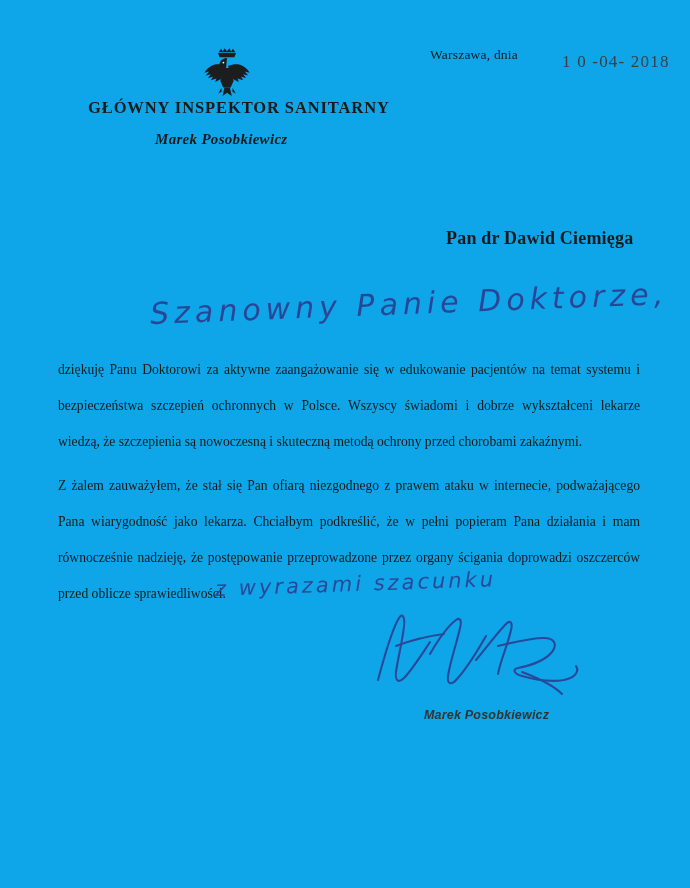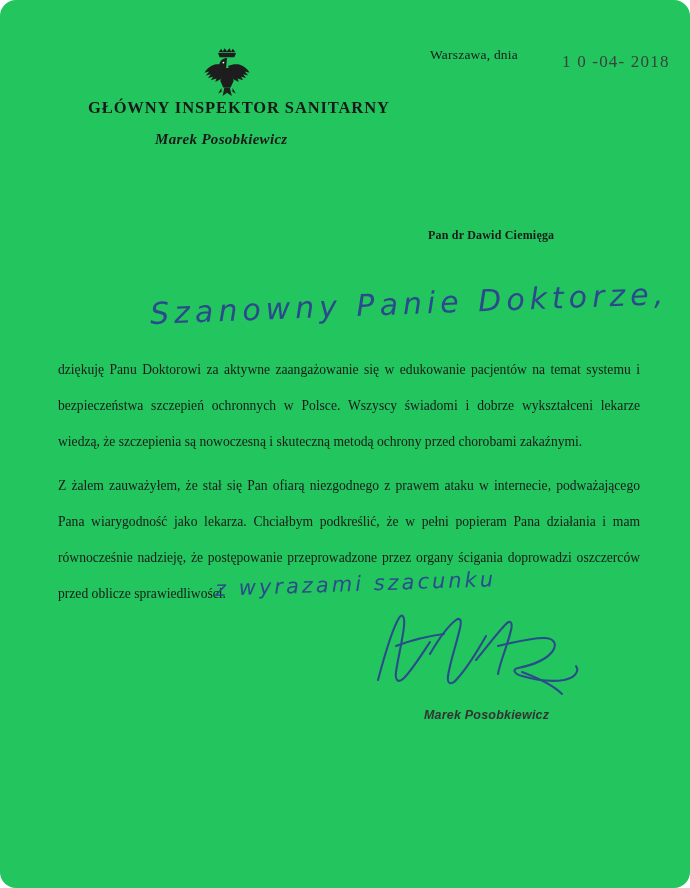--- a/index.html
+++ b/index.html
@@ -12,22 +12,21 @@
     height: 888px;
     position: relative;
     font-family: "Liberation Serif", serif;
     color: #1a1a1a;
     overflow: hidden;
   }
 
   .page {
     position: absolute;
     inset: 0;
-    background: #22c55e;
-    border-radius: 16px;
+    background: #0ea5e9;
   }
 
   
   .emblem {
     position: absolute;
     left: 196px;
     top: 44px;
     width: 62px;
     height: 58px;
   }
@@ -67,23 +66,23 @@
     top: 131px;
     font-size: 15px;
     font-weight: bold;
     font-style: italic;
     letter-spacing: .3px;
   }
 
   
   .addressee {
     position: absolute;
-    left: 428px;
+    left: 446px;
     top: 228px;
-    font-size: 12px;
+    font-size: 18px;
     font-weight: bold;
     letter-spacing: .2px;
   }
 
   
   .hand-salutation {
     position: absolute;
     left: 150px;
     top: 286px;
     font-family: "DejaVu Sans", sans-serif;

